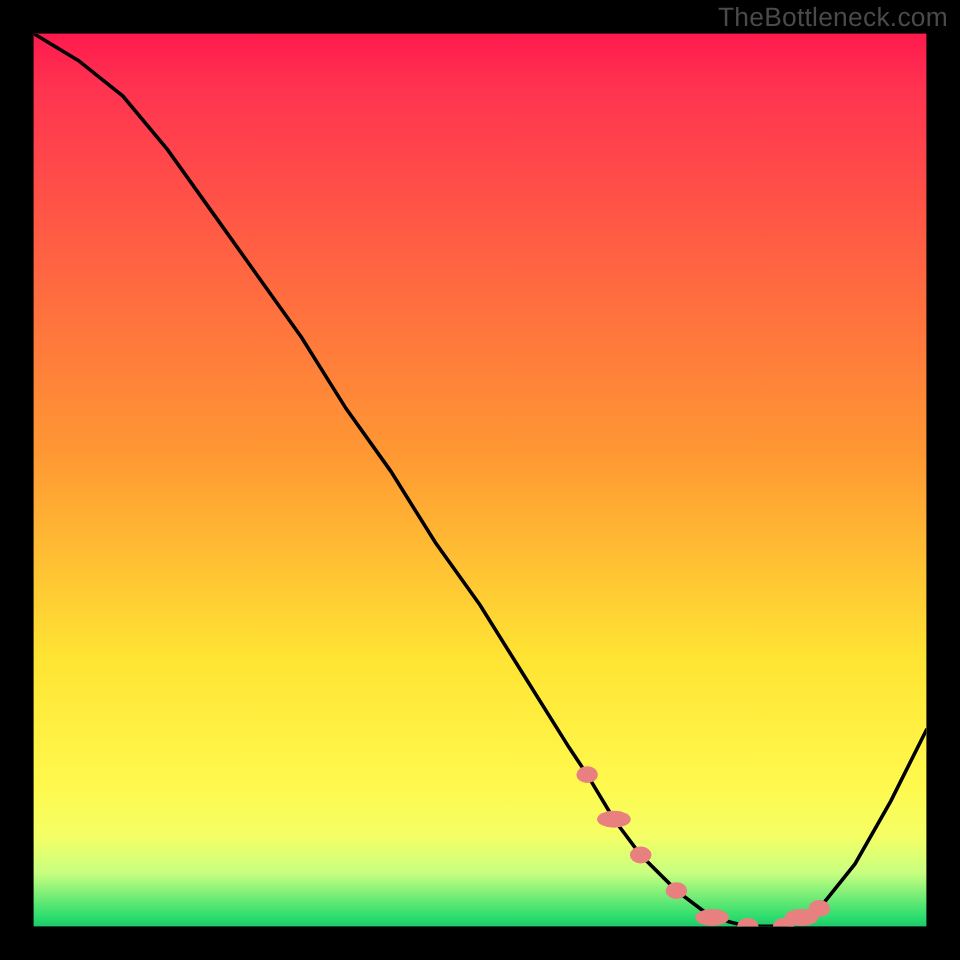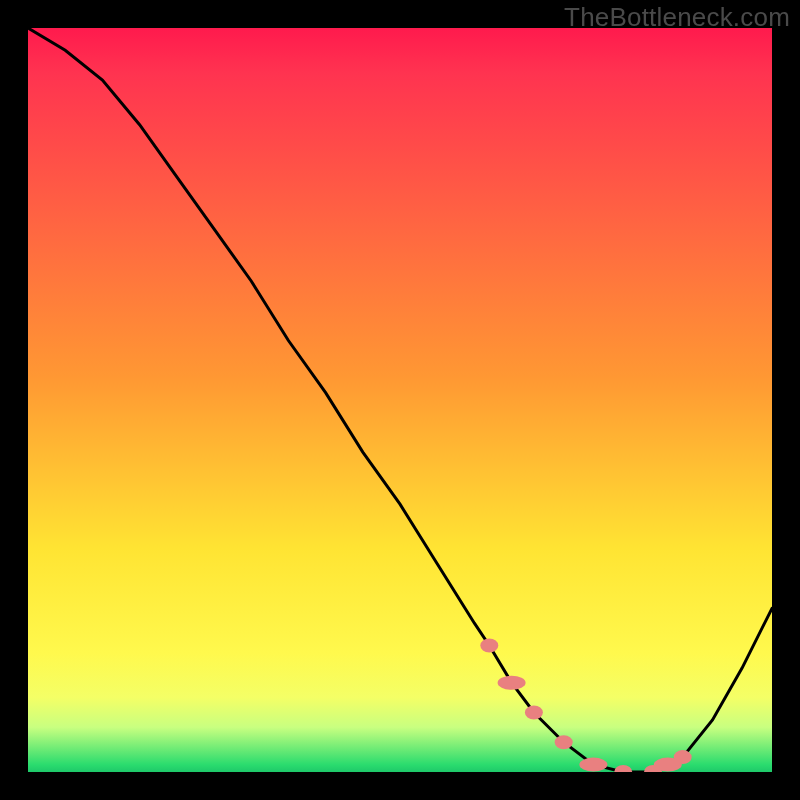--- a/index.html
+++ b/index.html
@@ -36,21 +36,21 @@
       #f4ff66 90%,
       #c8ff80 94%,
       #2bdc6e 99%,
       #1ec96a 100%
     );
   }
   .watermark {
     position: absolute;
     top: 2px;
     right: 10px;
-    font-size: 26px;
+    font-size: 22px;
     font-weight: 500;
     color: #4a4a4a;
     letter-spacing: 0.2px;
     z-index: 5;
   }
   svg.curve {
     position: absolute;
     top: 28px;
     left: 28px;
     width: 744px;

